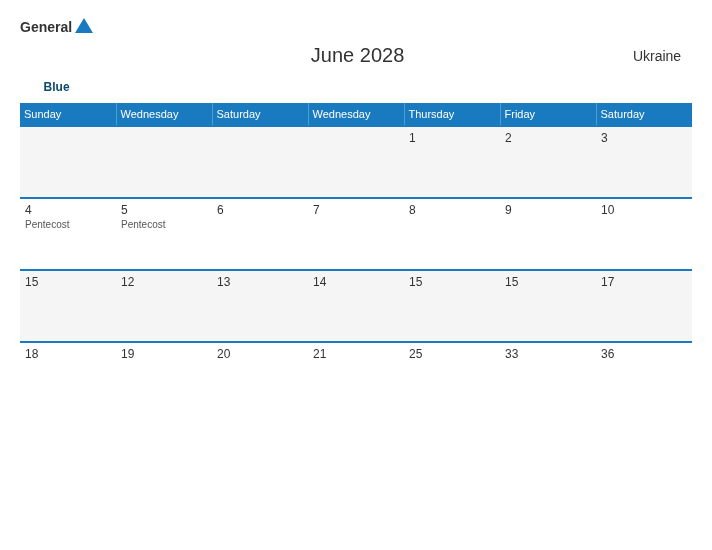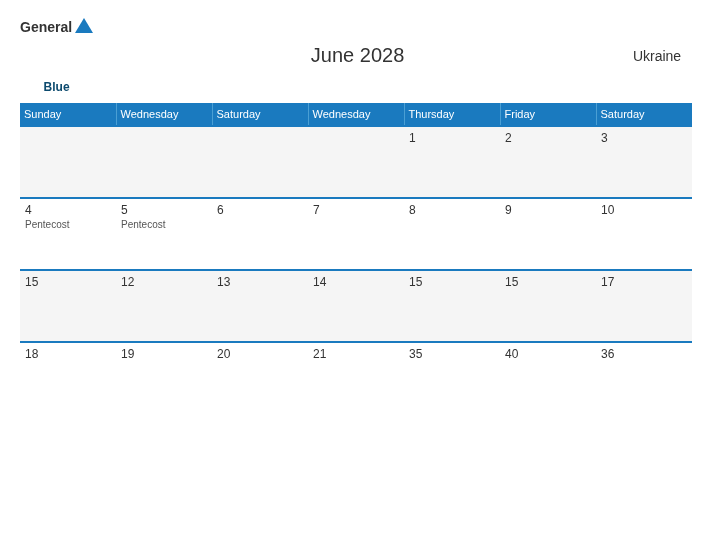--- a/index.html
+++ b/index.html
@@ -214,24 +214,24 @@
           <td>
             <span class="day-number">19</span>
           </td>
           <td>
             <span class="day-number">20</span>
           </td>
           <td>
             <span class="day-number">21</span>
           </td>
           <td>
-            <span class="day-number">35</span>
-          </td>
-          <td>
-            <span class="day-number">40</span>
+            <span class="day-number">25</span>
+          </td>
+          <td>
+            <span class="day-number">33</span>
           </td>
           <td>
             <span class="day-number">36</span>
           </td>
         </tr>
       </tbody>
   </table>
 </div>
 
 </body></html>

